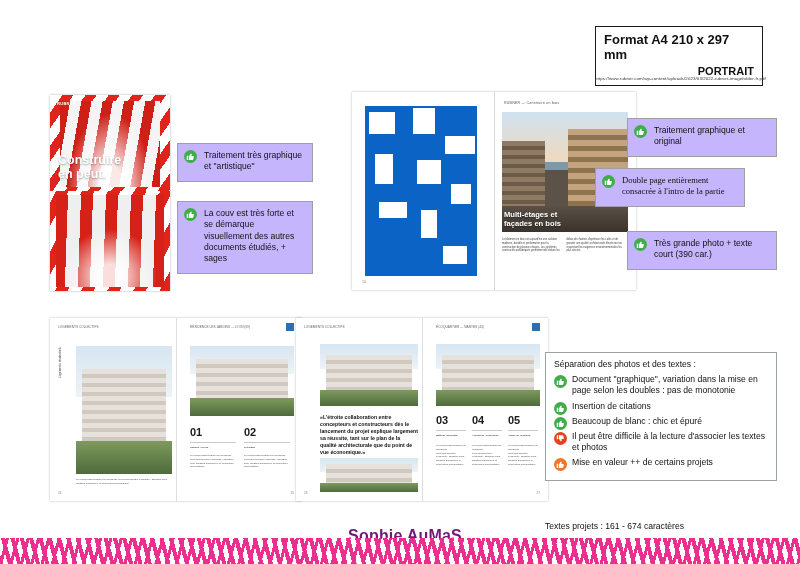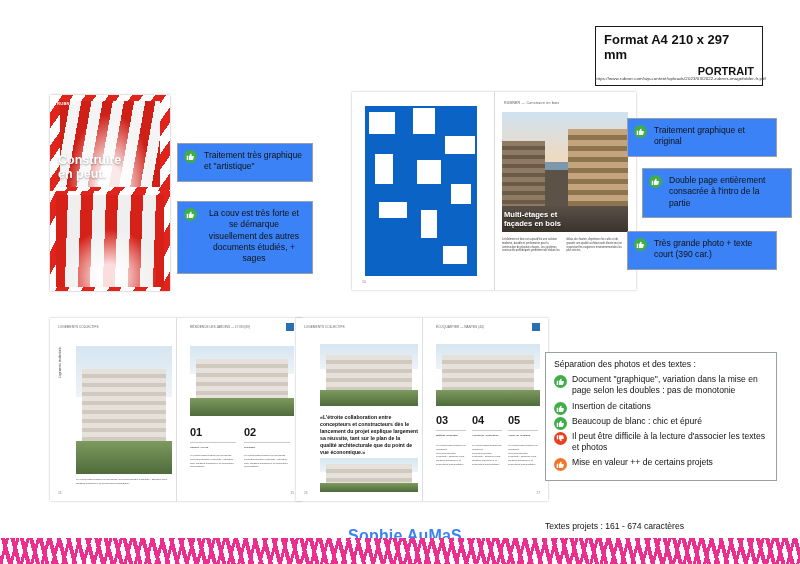--- a/index.html
+++ b/index.html
@@ -21,21 +21,21 @@
   .format-title{font-size:13px;font-weight:bold;color:#111;line-height:1.15;}
   .format-sub{font-size:11px;font-weight:bold;color:#111;text-align:right;margin-top:2px;}
   .url{
     position:absolute;left:595px;top:76px;width:205px;
     font-size:4.4px;color:#333;letter-spacing:.1px;
     font-family:"Liberation Sans", sans-serif;
   }
 
   
   .callout{
-    position:absolute;background:#3b82f6;border:1px solid #9aa0a6;
+    position:absolute;background:#c4b5fd;border:1px solid #9aa0a6;
     box-sizing:border-box;padding:6px 8px 8px 26px;
     font-size:8.6px;line-height:1.32;color:#111;
   }
   .callout .dot{
     position:absolute;left:6px;top:6px;width:13px;height:13px;border-radius:50%;
     display:flex;align-items:center;justify-content:center;
   }
   .dot svg{display:block;}
   .green{background:#3fae49;}
   .orange{background:#f0762a;}
@@ -140,21 +140,21 @@
   }
   .annot .line{position:relative;padding-left:18px;font-size:8.6px;line-height:1.3;color:#111;margin:4px 0;}
   .annot .line.plain{padding-left:0;margin:0 0 4px 0;}
   .annot .line .dot{position:absolute;left:0;top:1px;width:13px;height:13px;border-radius:50%;
     display:flex;align-items:center;justify-content:center;}
 
   .footnote{position:absolute;left:545px;top:521px;font-size:8.6px;color:#111;}
 
   
   .sa{position:absolute;left:345px;top:527px;text-align:center;width:120px;}
-  .sa-main{font-size:16px;font-weight:bold;color:#3b82f6;letter-spacing:.2px;}
+  .sa-main{font-size:16px;font-weight:bold;color:#701a75;letter-spacing:.2px;}
   .sa-sub{font-size:6px;color:#111;letter-spacing:2px;margin-top:-1px;}
 
   
   .band{position:absolute;left:0;bottom:0;width:800px;height:26px;overflow:hidden;background:#fff;}
   .band:before{
     content:"";position:absolute;left:-20px;top:0;width:840px;height:26px;
     background:
       repeating-linear-gradient(75deg,#ec2f8f 0 4px,rgba(255,255,255,0) 4px 9px),
       repeating-linear-gradient(-75deg,#ec2f8f 0 3px,rgba(255,255,255,0) 3px 10px);
   }
@@ -186,21 +186,21 @@
 
   <div class="callout" style="left:177px;top:143px;width:136px;">
     <span class="dot green">
       <svg width="9" height="9" viewBox="0 0 24 24" fill="#fff">
           <path d="M2 10h4v11H2zM8 21h9.4c.9 0 1.7-.6 1.9-1.5l1.6-6.4c.3-1.2-.6-2.4-1.9-2.4h-4.6l.7-3.4c.2-1-.3-2-1.2-2.4-.7-.3-1.5 0-1.9.6L8 11.2z"></path>
         </svg>
     </span>
     <span>Traitement très graphique et "artistique"</span>
   </div>
 
-  <div class="callout" style="left:177px;top:201px;width:136px;text-align:center;">
+  <div class="callout" style="left:177px;top:201px;width:136px;">
     <span class="dot green">
       <svg width="9" height="9" viewBox="0 0 24 24" fill="#fff">
           <path d="M2 10h4v11H2zM8 21h9.4c.9 0 1.7-.6 1.9-1.5l1.6-6.4c.3-1.2-.6-2.4-1.9-2.4h-4.6l.7-3.4c.2-1-.3-2-1.2-2.4-.7-.3-1.5 0-1.9.6L8 11.2z"></path>
         </svg>
     </span>
     <span>La couv est très forte et se démarque visuellement des autres documents étudiés, + sages</span>
   </div>
 
   <div class="bk2">
     <div class="bk2-left">
@@ -227,21 +227,21 @@
 
   <div class="callout" style="left:627px;top:118px;width:150px;">
     <span class="dot green">
       <svg width="9" height="9" viewBox="0 0 24 24" fill="#fff">
           <path d="M2 10h4v11H2zM8 21h9.4c.9 0 1.7-.6 1.9-1.5l1.6-6.4c.3-1.2-.6-2.4-1.9-2.4h-4.6l.7-3.4c.2-1-.3-2-1.2-2.4-.7-.3-1.5 0-1.9.6L8 11.2z"></path>
         </svg>
     </span>
     <span>Traitement graphique et original</span>
   </div>
 
-  <div class="callout" style="left:642px;top:168px;width:150px;">
+  <div class="callout" style="left:595px;top:168px;width:150px;font-family:Liberation Serif, serif;">
     <span class="dot green">
       <svg width="9" height="9" viewBox="0 0 24 24" fill="#fff">
           <path d="M2 10h4v11H2zM8 21h9.4c.9 0 1.7-.6 1.9-1.5l1.6-6.4c.3-1.2-.6-2.4-1.9-2.4h-4.6l.7-3.4c.2-1-.3-2-1.2-2.4-.7-.3-1.5 0-1.9.6L8 11.2z"></path>
         </svg>
     </span>
     <span>Double page entièrement consacrée à l'intro de la partie</span>
   </div>
 
   <div class="callout" style="left:627px;top:231px;width:150px;">
     <span class="dot green">

